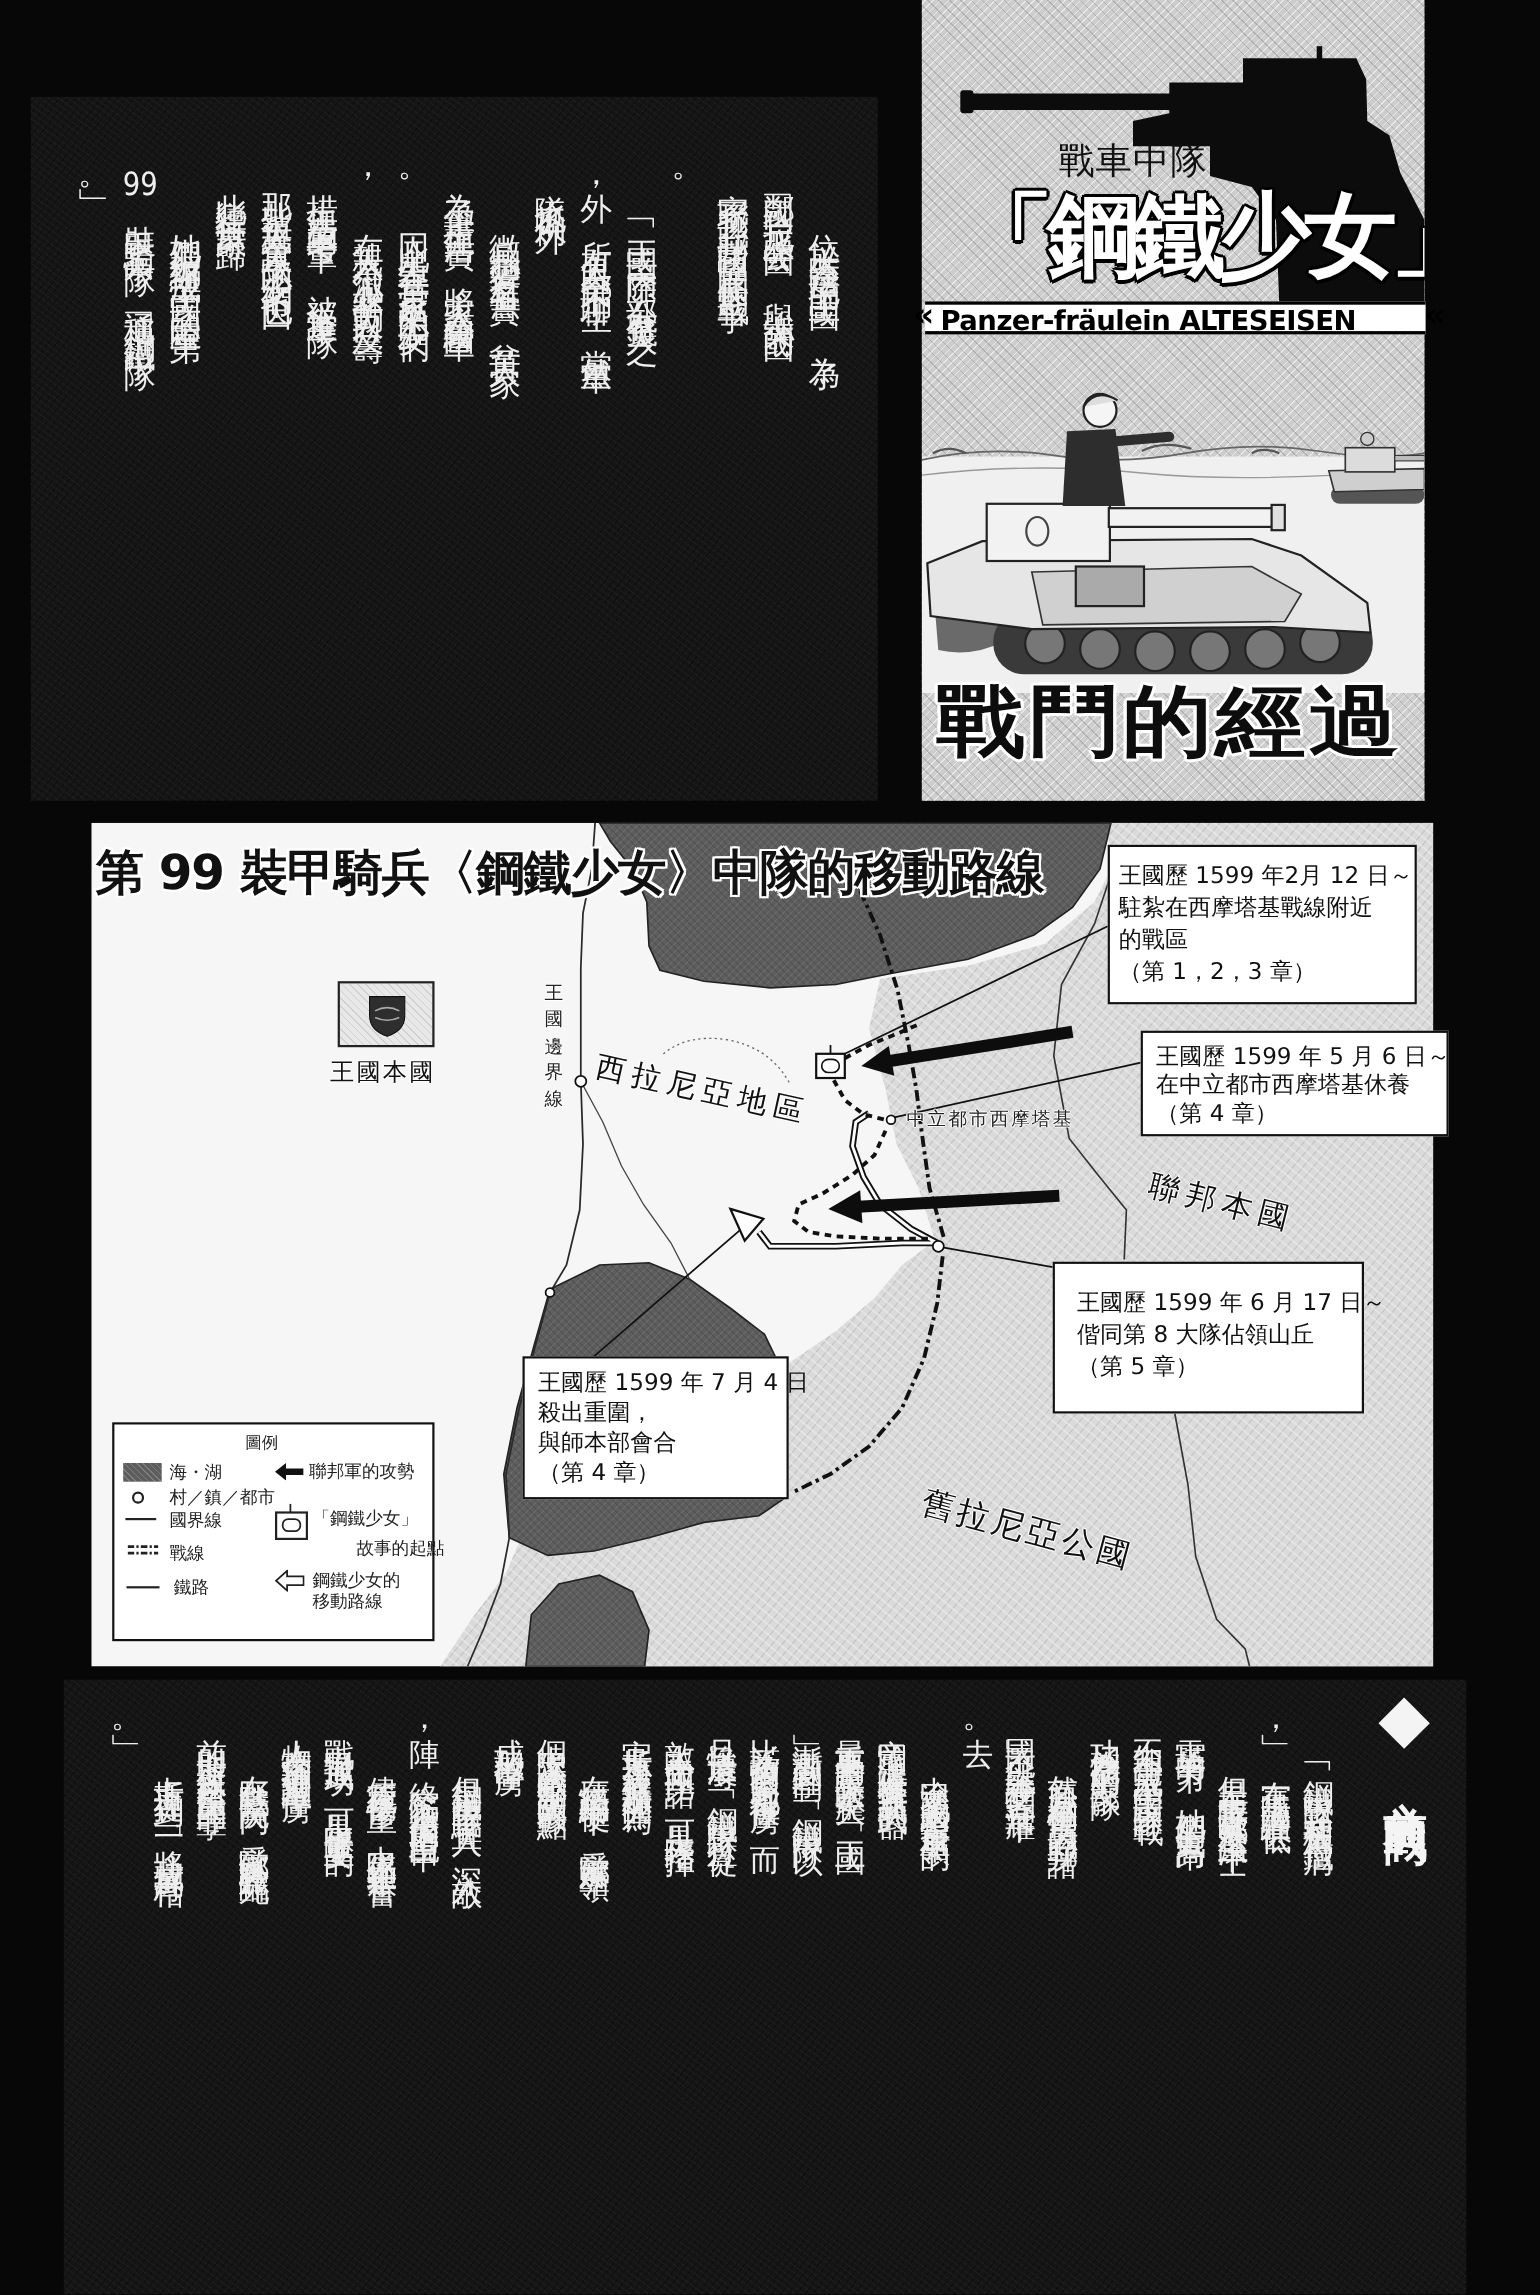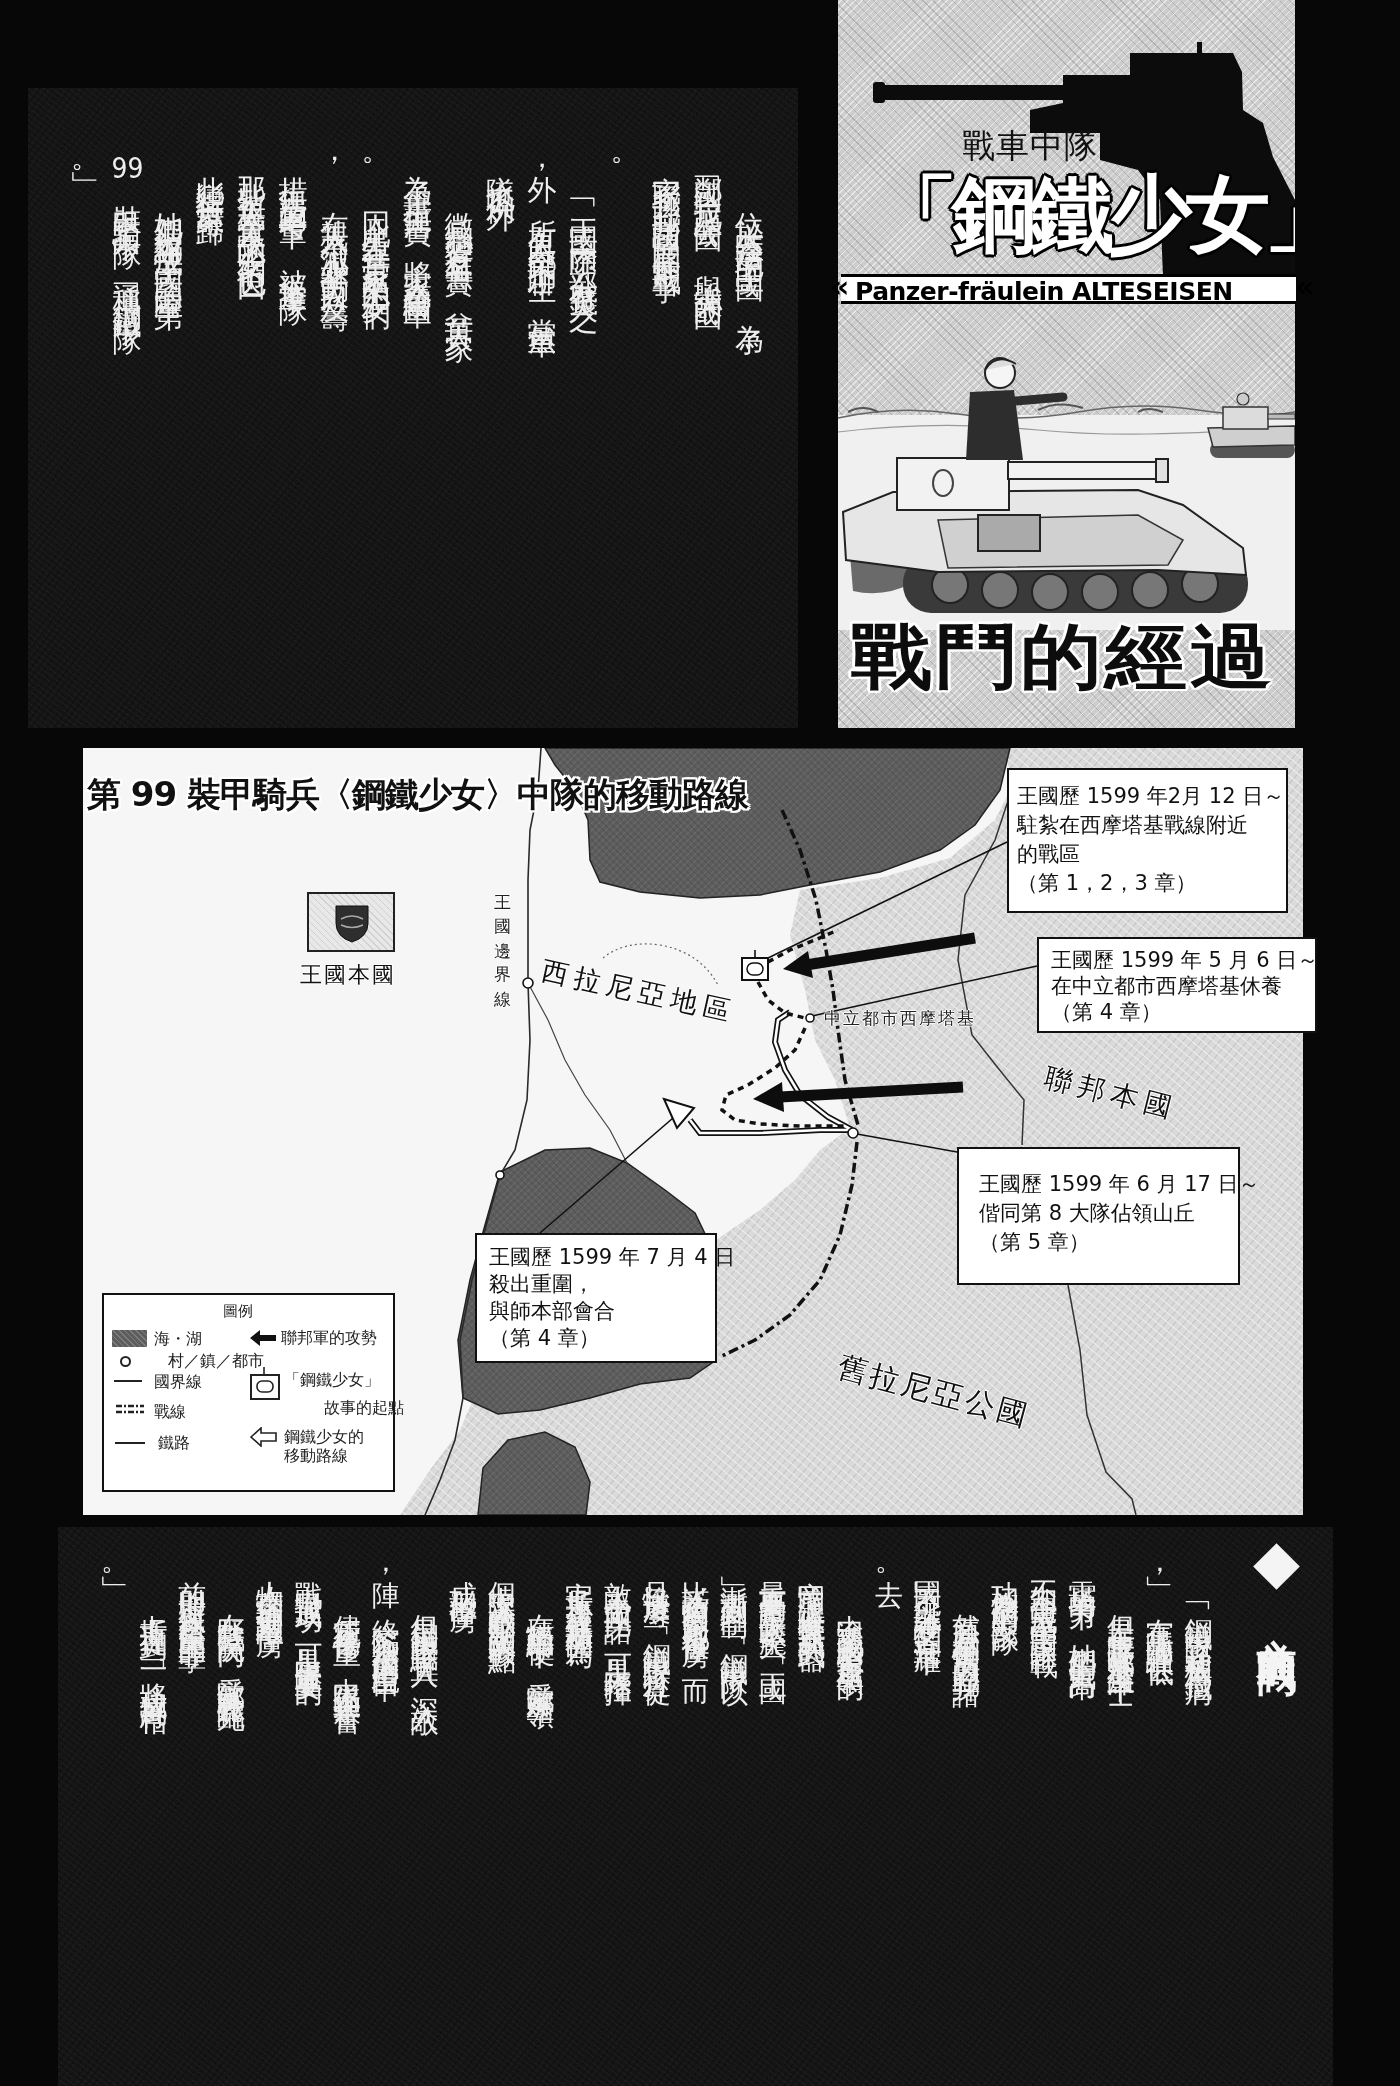--- a/index.html
+++ b/index.html
@@ -20,21 +20,21 @@
   font-feature-settings:"palt" 1;
   text-shadow:3px 0 #000,-3px 0 #000,0 3px #000,0 -3px #000,2px 2px #000,-2px -2px #000,2px -2px #000,-2px 2px #000;}
 .banner{left:832px;top:274px;width:486px;height:30px;}
 .banner-bar{position:absolute;left:9px;top:0;width:455px;height:24px;background:#fff;border-top:3px solid #000;border-bottom:3px solid #000;}
 .banner-text{position:absolute;left:14px;top:1px;font-size:25px;line-height:28px;font-weight:bold;color:#000;letter-spacing:-0.5px;white-space:nowrap;}
 .chev{position:absolute;top:-4px;font-size:30px;line-height:34px;font-weight:bold;color:#000;}
 .panel-section{left:12px;top:618px;font-size:82px;line-height:90px;font-weight:bold;color:#0d0d0d;letter-spacing:3px;white-space:nowrap;
   transform:scaleY(.86);transform-origin:0 0;
   text-shadow:3px 0 #fff,-3px 0 #fff,0 3px #fff,0 -3px #fff,2px 2px #fff,-2px -2px #fff,2px -2px #fff,-2px 2px #fff;}
 .map-frame{left:83px;top:748px;width:1220px;height:767px;}
-.map-title{left:87px;top:768px;font-size:34px;line-height:52px;font-weight:bold;color:#111;letter-spacing:-1px;white-space:nowrap;
+.map-title{left:87px;top:768px;font-size:44px;line-height:52px;font-weight:bold;color:#111;letter-spacing:-1px;white-space:nowrap;
   font-feature-settings:"palt" 1;
   text-shadow:2px 0 #fff,-2px 0 #fff,0 2px #fff,0 -2px #fff,2px 2px #fff,-2px -2px #fff,2px -2px #fff,-2px 2px #fff;}
 .map-label{position:absolute;color:#111;white-space:nowrap;
   text-shadow:1px 0 #fff,-1px 0 #fff,0 1px #fff,0 -1px #fff;}
 .callout{position:absolute;box-sizing:border-box;background:#fff;border:2.5px solid #111;font-size:21px;color:#111;white-space:nowrap;}
 .legend{left:102px;top:1293px;width:293px;height:199px;box-sizing:border-box;background:#fff;border:2px solid #111;}
 .lg-text{position:absolute;font-size:16px;line-height:18px;color:#222;white-space:nowrap;}
 .flag{left:307px;top:892px;width:88px;height:60px;box-sizing:border-box;border:2px solid #222;background-color:#e8e8e8;
   background-image:repeating-linear-gradient(45deg,rgba(0,0,0,.1) 0 1px,transparent 1px 5px);}
 .heading-diamond{left:1260px;top:1550px;width:33px;height:33px;background:#f4f4f4;transform:rotate(45deg);}
@@ -217,21 +217,21 @@
   <div>（第 4 章）</div>
 </div>
 
 <div class="abs legend">
   <div class="lg-text" style="left:119px;top:7px;font-size:15px;">圖例</div>
 
   <div class="abs" style="left:8px;top:35px;width:35px;height:17px;background-color:#5d5d5d;background-image:repeating-linear-gradient(45deg,rgba(255,255,255,.2) 0 1px,transparent 1px 4px);"></div>
   <div class="lg-text" style="left:50px;top:35px;">海・湖</div>
 
   <div class="abs" style="left:16px;top:61px;width:7px;height:7px;border:2px solid #222;border-radius:50%;"></div>
-  <div class="lg-text" style="left:50px;top:57px;margin-left:14px;">村／鎮／都市</div>
+  <div class="lg-text" style="left:50px;top:57px;">村／鎮／都市</div>
 
   <div class="abs" style="left:10px;top:85px;width:28px;height:2px;background:#222;"></div>
   <div class="lg-text" style="left:50px;top:78px;">國界線</div>
 
   <svg class="abs" style="left:12px;top:108px" width="28" height="12" viewBox="0 0 28 12">
     <line x1="0" y1="3" x2="28" y2="3" stroke="#222" stroke-width="2.5" stroke-dasharray="6 2 2 2"></line>
     <line x1="0" y1="9" x2="28" y2="9" stroke="#222" stroke-width="2.5" stroke-dasharray="6 2 2 2"></line>
   </svg>
   <div class="lg-text" style="left:50px;top:108px;">戰線</div>
 

